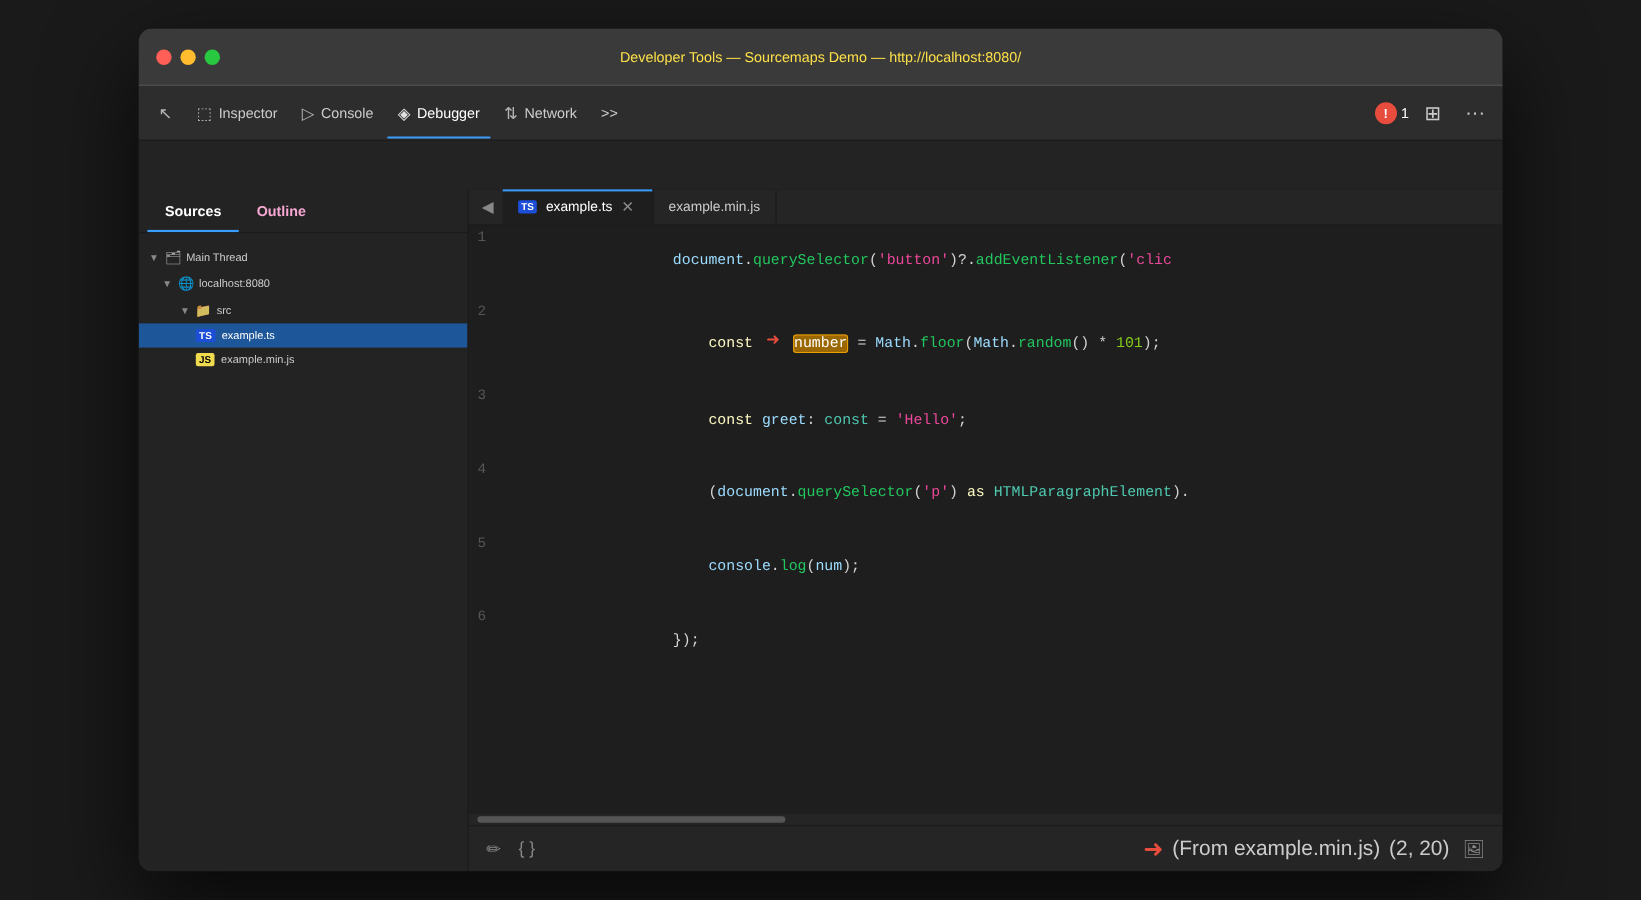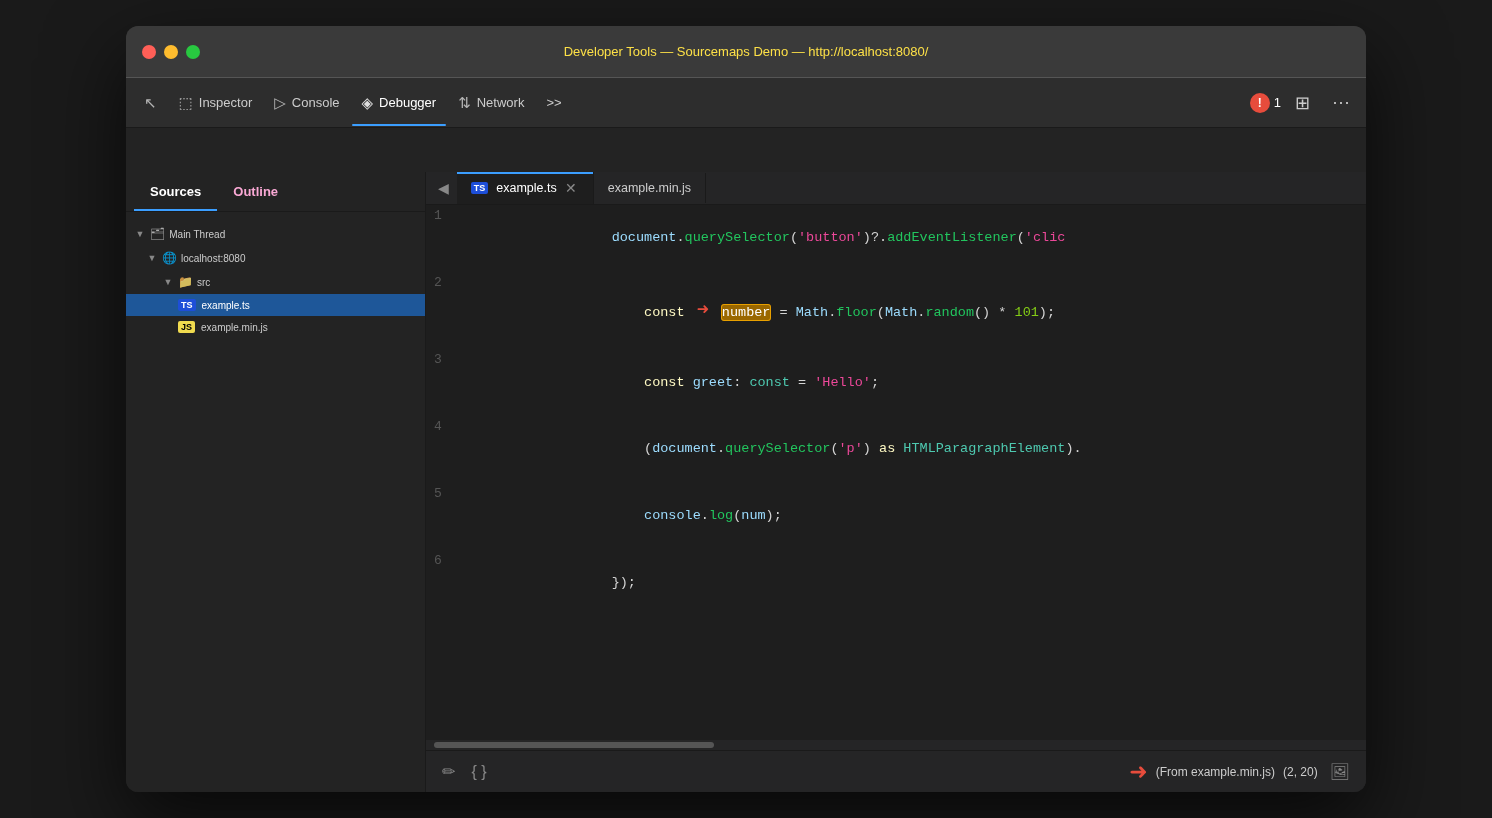--- a/index.html
+++ b/index.html
@@ -409,21 +409,21 @@
 
     .status-spacer { flex: 1; }
 
     .arrow-right-big {
       color: #e74c3c;
       font-size: 22px;
     }
 
     .status-source-text {
       color: #ccc;
-      font-size: 12px;
+      font-size: 19px;
     }
   </style>
 </head>
 <body>
 
 <div class="window">
 
   <div class="title-bar">
     <div class="traffic-lights">
       <div class="traffic-light tl-close"></div>

